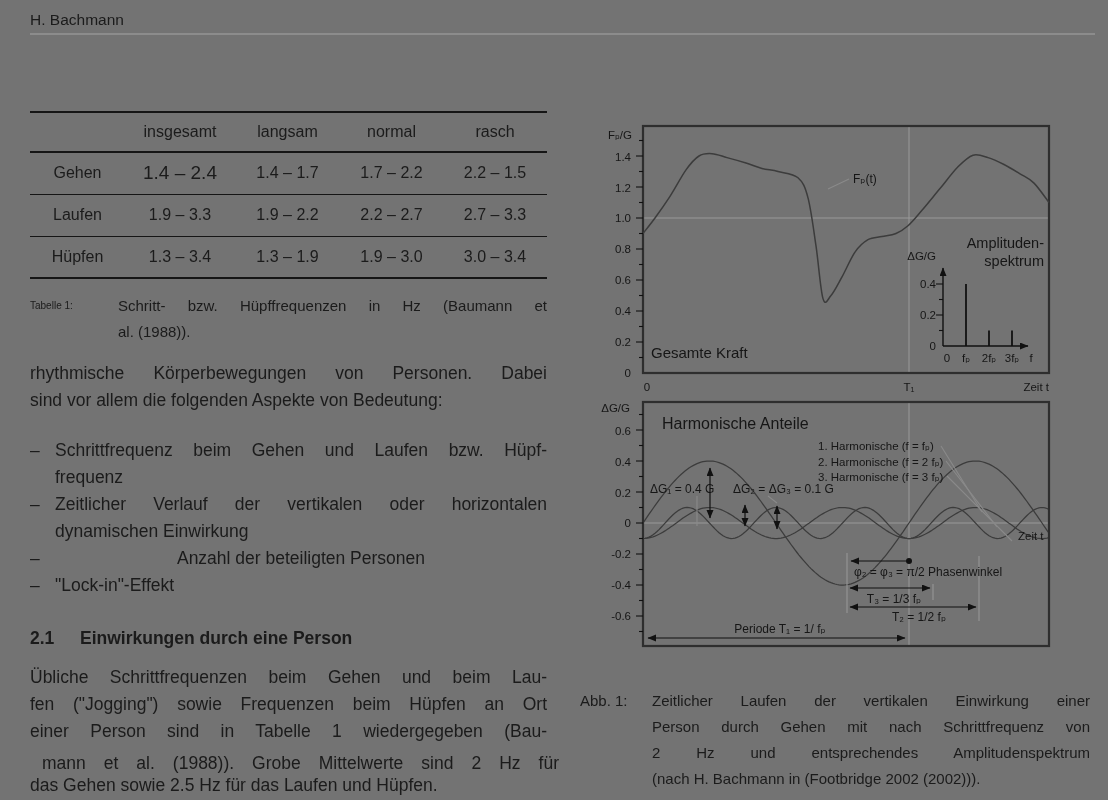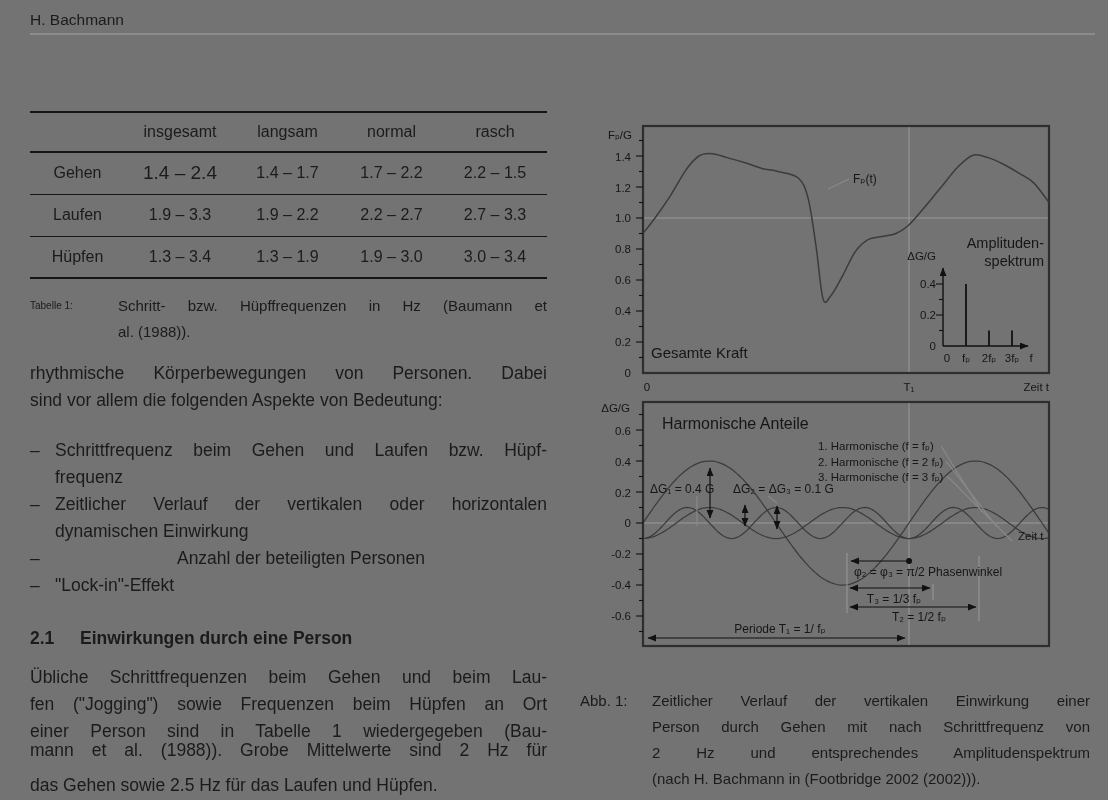--- a/index.html
+++ b/index.html
@@ -116,27 +116,27 @@
 
   <div class="abs" style="left:30px;top:628px;width:517px;height:24px;">
     <span class="abs h2" style="left:0;top:0;">2.1</span>
     <span class="abs h2" style="left:50px;top:0;">Einwirkungen durch eine Person</span>
   </div>
 
   <div class="abs" style="left:30px;top:664px;width:517px;height:136px;">
     <div class="tl jl" style="top:0;">Übliche Schrittfrequenzen beim Gehen und beim Lau-</div>
     <div class="tl jl" style="top:27px;">fen ("Jogging") sowie Frequenzen beim Hüpfen an Ort</div>
     <div class="tl jl" style="top:54px;">einer Person sind in Tabelle 1 wiedergegeben (Bau-</div>
-    <div class="tl jl" style="top:73px;">mann et al. (1988)). Grobe Mittelwerte sind 2 Hz für</div>
+    <div class="tl jl" style="top:86px;margin-left:12px;">mann et al. (1988)). Grobe Mittelwerte sind 2 Hz für</div>
     <div class="tl" style="top:108px;">das Gehen sowie 2.5 Hz für das Laufen und Hüpfen.</div>
   </div>
 
   <div class="abs cap" style="left:580px;top:688px;width:515px;height:110px;">
     <span class="abs" style="left:0;top:0;font-size:15px;line-height:26px;">Abb. 1:</span>
-    <div class="tl jl" style="left:72px;top:0;width:438px;">Zeitlicher Verlauf der vertikalen Einwirkung einer</div>
+    <div class="tl jl" style="left:72px;top:0;width:438px;">Zeitlicher Laufen der vertikalen Einwirkung einer</div>
     <div class="tl jl" style="left:72px;top:26px;width:438px;">Person durch Gehen mit nach Schrittfrequenz von</div>
     <div class="tl jl" style="left:72px;top:52px;width:438px;">2 Hz und entsprechendes Amplitudenspektrum</div>
     <div class="tl" style="left:72px;top:78px;width:438px;">(nach H. Bachmann in (Footbridge 2002 (2002))).</div>
   </div>
 
   <svg class="fig" width="1108" height="800" viewBox="0 0 1108 800">
     <defs>
       <marker id="arr" class="mk" markerUnits="userSpaceOnUse" markerWidth="10" markerHeight="8" refX="8" refY="3.5" orient="auto-start-reverse">
         <path d="M0,0 L8.5,3.5 L0,7 Z" fill="#111"></path>
       </marker>

